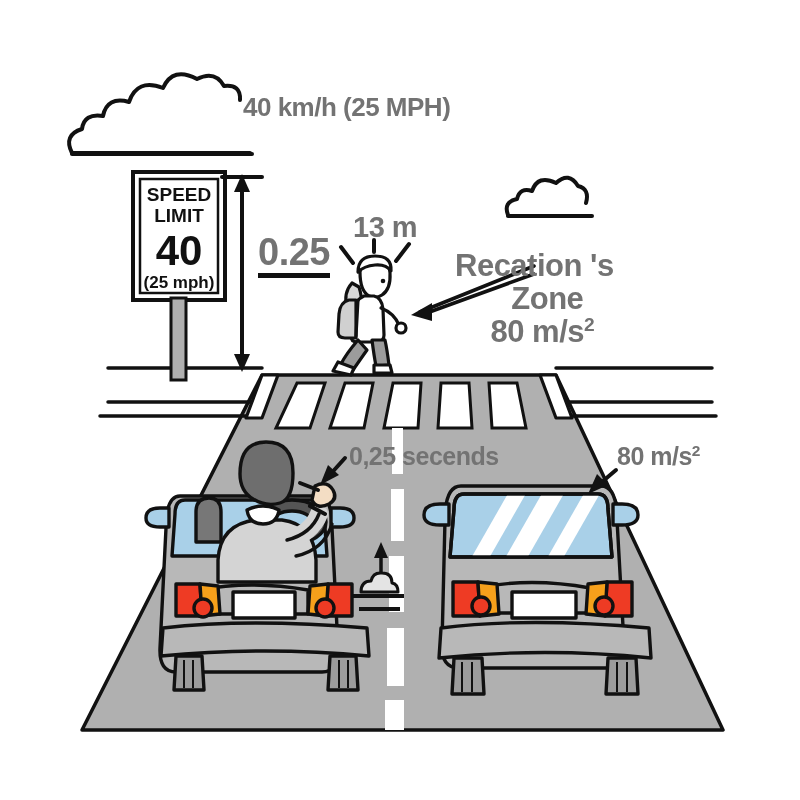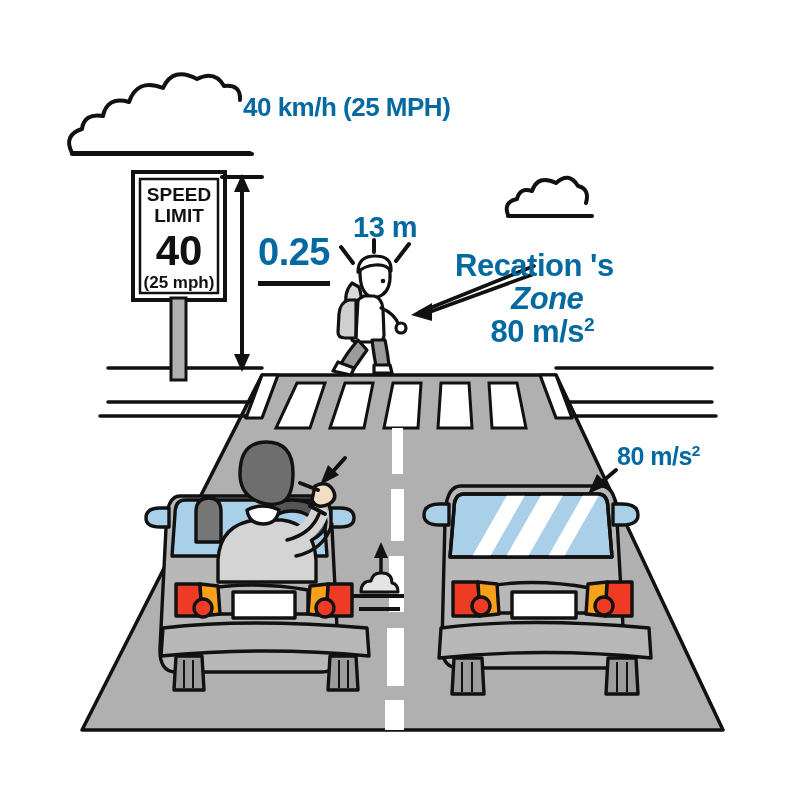--- a/index.html
+++ b/index.html
@@ -2,27 +2,27 @@
 <html><head>
 <meta charset="utf-8">
 <title>Reaction Zone Road Safety Diagram</title>
 <style>
   html,body{margin:0;padding:0;background:#fff;}
   body{width:800px;height:800px;overflow:hidden;
        font-family:"Liberation Sans",sans-serif;}
   #stage{position:relative;width:800px;height:800px;background:#ffffff;}
   #stage svg{display:block;}
   .lbl{position:absolute;font-family:"Liberation Sans",sans-serif;
-       font-weight:bold;color:#0369a1;white-space:nowrap;line-height:1.05;
+       font-weight:bold;color:#737373;white-space:nowrap;line-height:1.05;
        letter-spacing:-0.5px;}
   #lbl-speed{left:243px;top:94px;font-size:26px;}
-  #lbl-quarter{left:258px;top:233px;font-size:38px;border-bottom:5px solid #111;padding-bottom:8px;}
+  #lbl-quarter{left:258px;top:233px;font-size:38px;border-bottom:5px solid #111;padding-bottom:0;}
   #lbl-dist{left:353px;top:212px;font-size:29px;}
   #lbl-zone{left:455px;top:250px;font-size:31px;text-align:center;}
-  #lbl-zone .z2{display:block;margin-left:26px;font-style:italic;}
+  #lbl-zone .z2{display:block;margin-left:26px;}
   #lbl-zone .z3{display:block;margin-left:16px;}
   #lbl-seconds{left:349px;top:443px;font-size:25px;}
   #lbl-accel{left:617px;top:443px;font-size:25px;}
   .sup{font-size:0.62em;vertical-align:super;}
   .signtxt{font-family:"Liberation Sans",sans-serif;font-weight:bold;
            fill:#111111;text-anchor:middle;}
 </style>
 </head>
 <body>
 
@@ -261,16 +261,17 @@
   <div class="lbl" id="lbl-quarter">0.25</div>
 
   <div class="lbl" id="lbl-dist">13 m</div>
 
   <div class="lbl" id="lbl-zone">
     <span class="z1">Recation 's</span>
     <span class="z2">Zone</span>
     <span class="z3"><span>80 m/s</span><span class="sup">2</span></span>
   </div>
 
+  <div class="lbl" id="lbl-seconds">0,25 secends</div>
 
   <div class="lbl" id="lbl-accel"><span>80 m/s</span><span class="sup">2</span></div>
 
 </div>
 
 </body></html>

